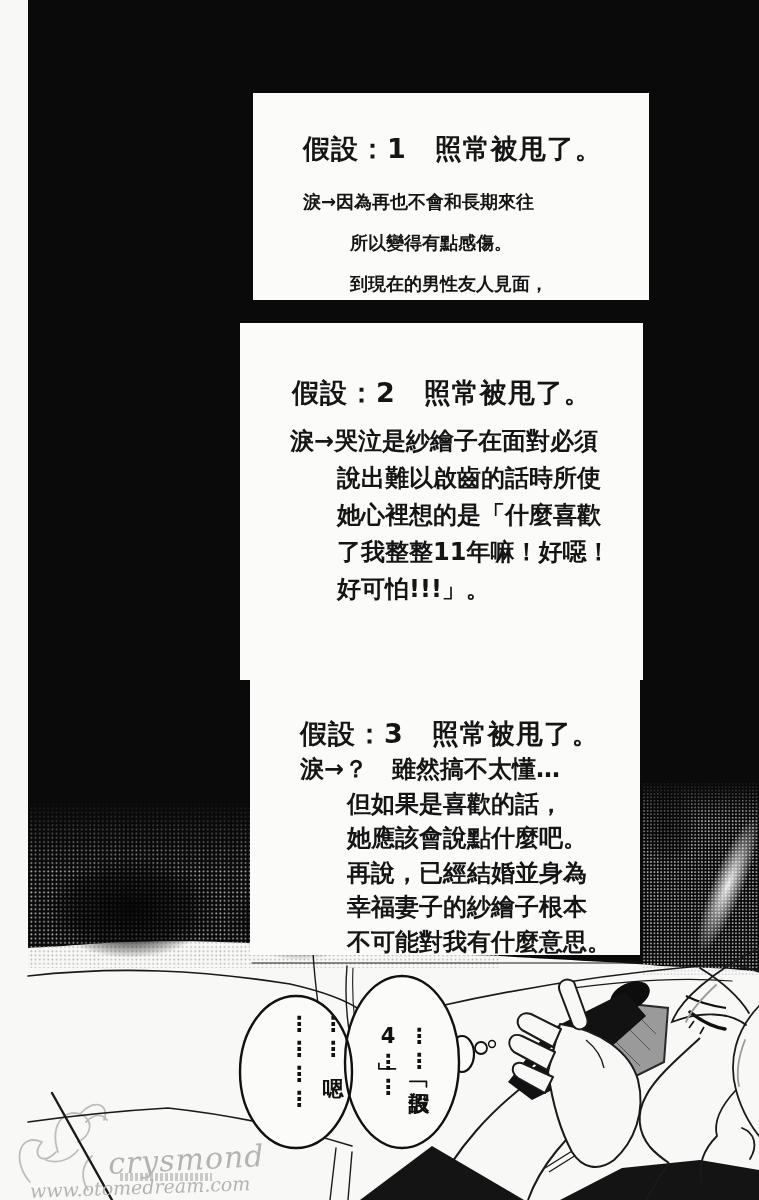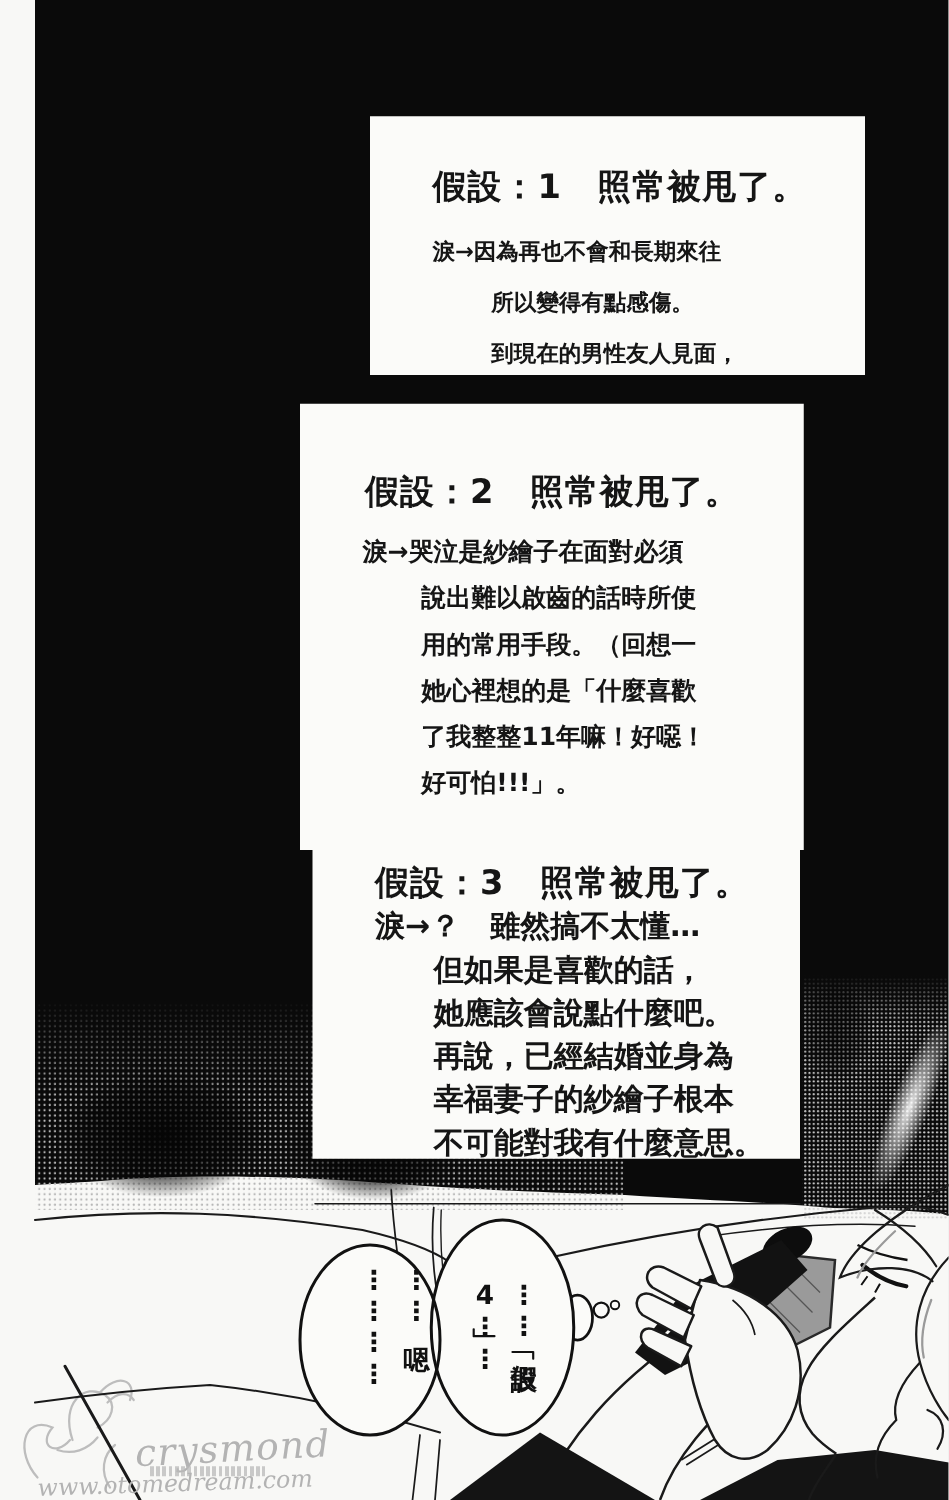--- a/index.html
+++ b/index.html
@@ -6,29 +6,29 @@
   .page{position:relative;width:759px;height:1200px;margin:0 auto;background:#f8f8f6;overflow:hidden;
         font-family:"DejaVu Sans",sans-serif;color:#151515;}
   .art{position:absolute;left:0;top:0;width:759px;height:1200px;}
 
   
   .hypo-box{position:absolute;background:#fbfbf9;overflow:hidden;}
   .hypo-box .title{font-weight:700;letter-spacing:1px;white-space:nowrap;}
   .hypo-box .body{font-weight:700;}
   .hypo-box .line{white-space:nowrap;}
   .hypo-box .cont{padding-left:47px;}
-  #box1{left:253px;top:93px;width:396px;height:207px;margin-left:43px;}
+  #box1{left:253px;top:93px;width:396px;height:207px;}
   #box1 .title{margin:38px 0 0 50px;font-size:27px;}
   #box1 .body{margin-top:14px;margin-left:50px;}
   #box1 .line{font-size:18px;line-height:41px;}
   #box2{left:240px;top:323px;width:403px;height:357px;}
   #box2 .title{margin:52px 0 0 52px;font-size:27px;}
   #box2 .body{margin-top:12px;margin-left:50px;}
-  #box2 .line{font-size:20px;line-height:37px;}
-  #box3{left:250px;top:648px;width:390px;height:279px;}
+  #box2 .line{font-size:24px;line-height:37px;}
+  #box3{left:250px;top:676px;width:390px;height:279px;}
   #box3 .title{margin:40px 0 0 50px;font-size:27px;}
   #box3 .body{margin-top:0;margin-left:50px;}
   #box3 .line{font-size:24px;line-height:34.5px;}
 
   
   .vtext{position:absolute;writing-mode:vertical-rl;text-orientation:upright;
          font-weight:700;color:#111;letter-spacing:1px;}
   #bubble-left-text{left:282px;top:1012px;height:140px;font-size:21px;line-height:34px;}
   #bubble-right-text{left:372px;top:1024px;height:104px;font-size:21px;}
   #bubble-right-text .col{display:block;line-height:31px;}
@@ -197,21 +197,20 @@
       <div class="line cont">所以變得有點感傷。</div>
       <div class="line cont">到現在的男性友人見面，</div>
     </div>
   </div>
 
   <div class="hypo-box" id="box2">
     <div class="title">假設：2　照常被甩了。</div>
     <div class="body">
       <div class="line">淚→哭泣是紗繪子在面對必須</div>
       <div class="line cont">說出難以啟齒的話時所使</div>
-      <div class="line cont">用的常用手段。（回想一</div>
       <div class="line cont">她心裡想的是「什麼喜歡</div>
       <div class="line cont">了我整整11年嘛！好噁！</div>
       <div class="line cont">好可怕!!!」。</div>
     </div>
   </div>
 
   <div class="hypo-box" id="box3">
     <div class="title">假設：3　照常被甩了。</div>
     <div class="body">
       <div class="line">淚→？　雖然搞不太懂…</div>

